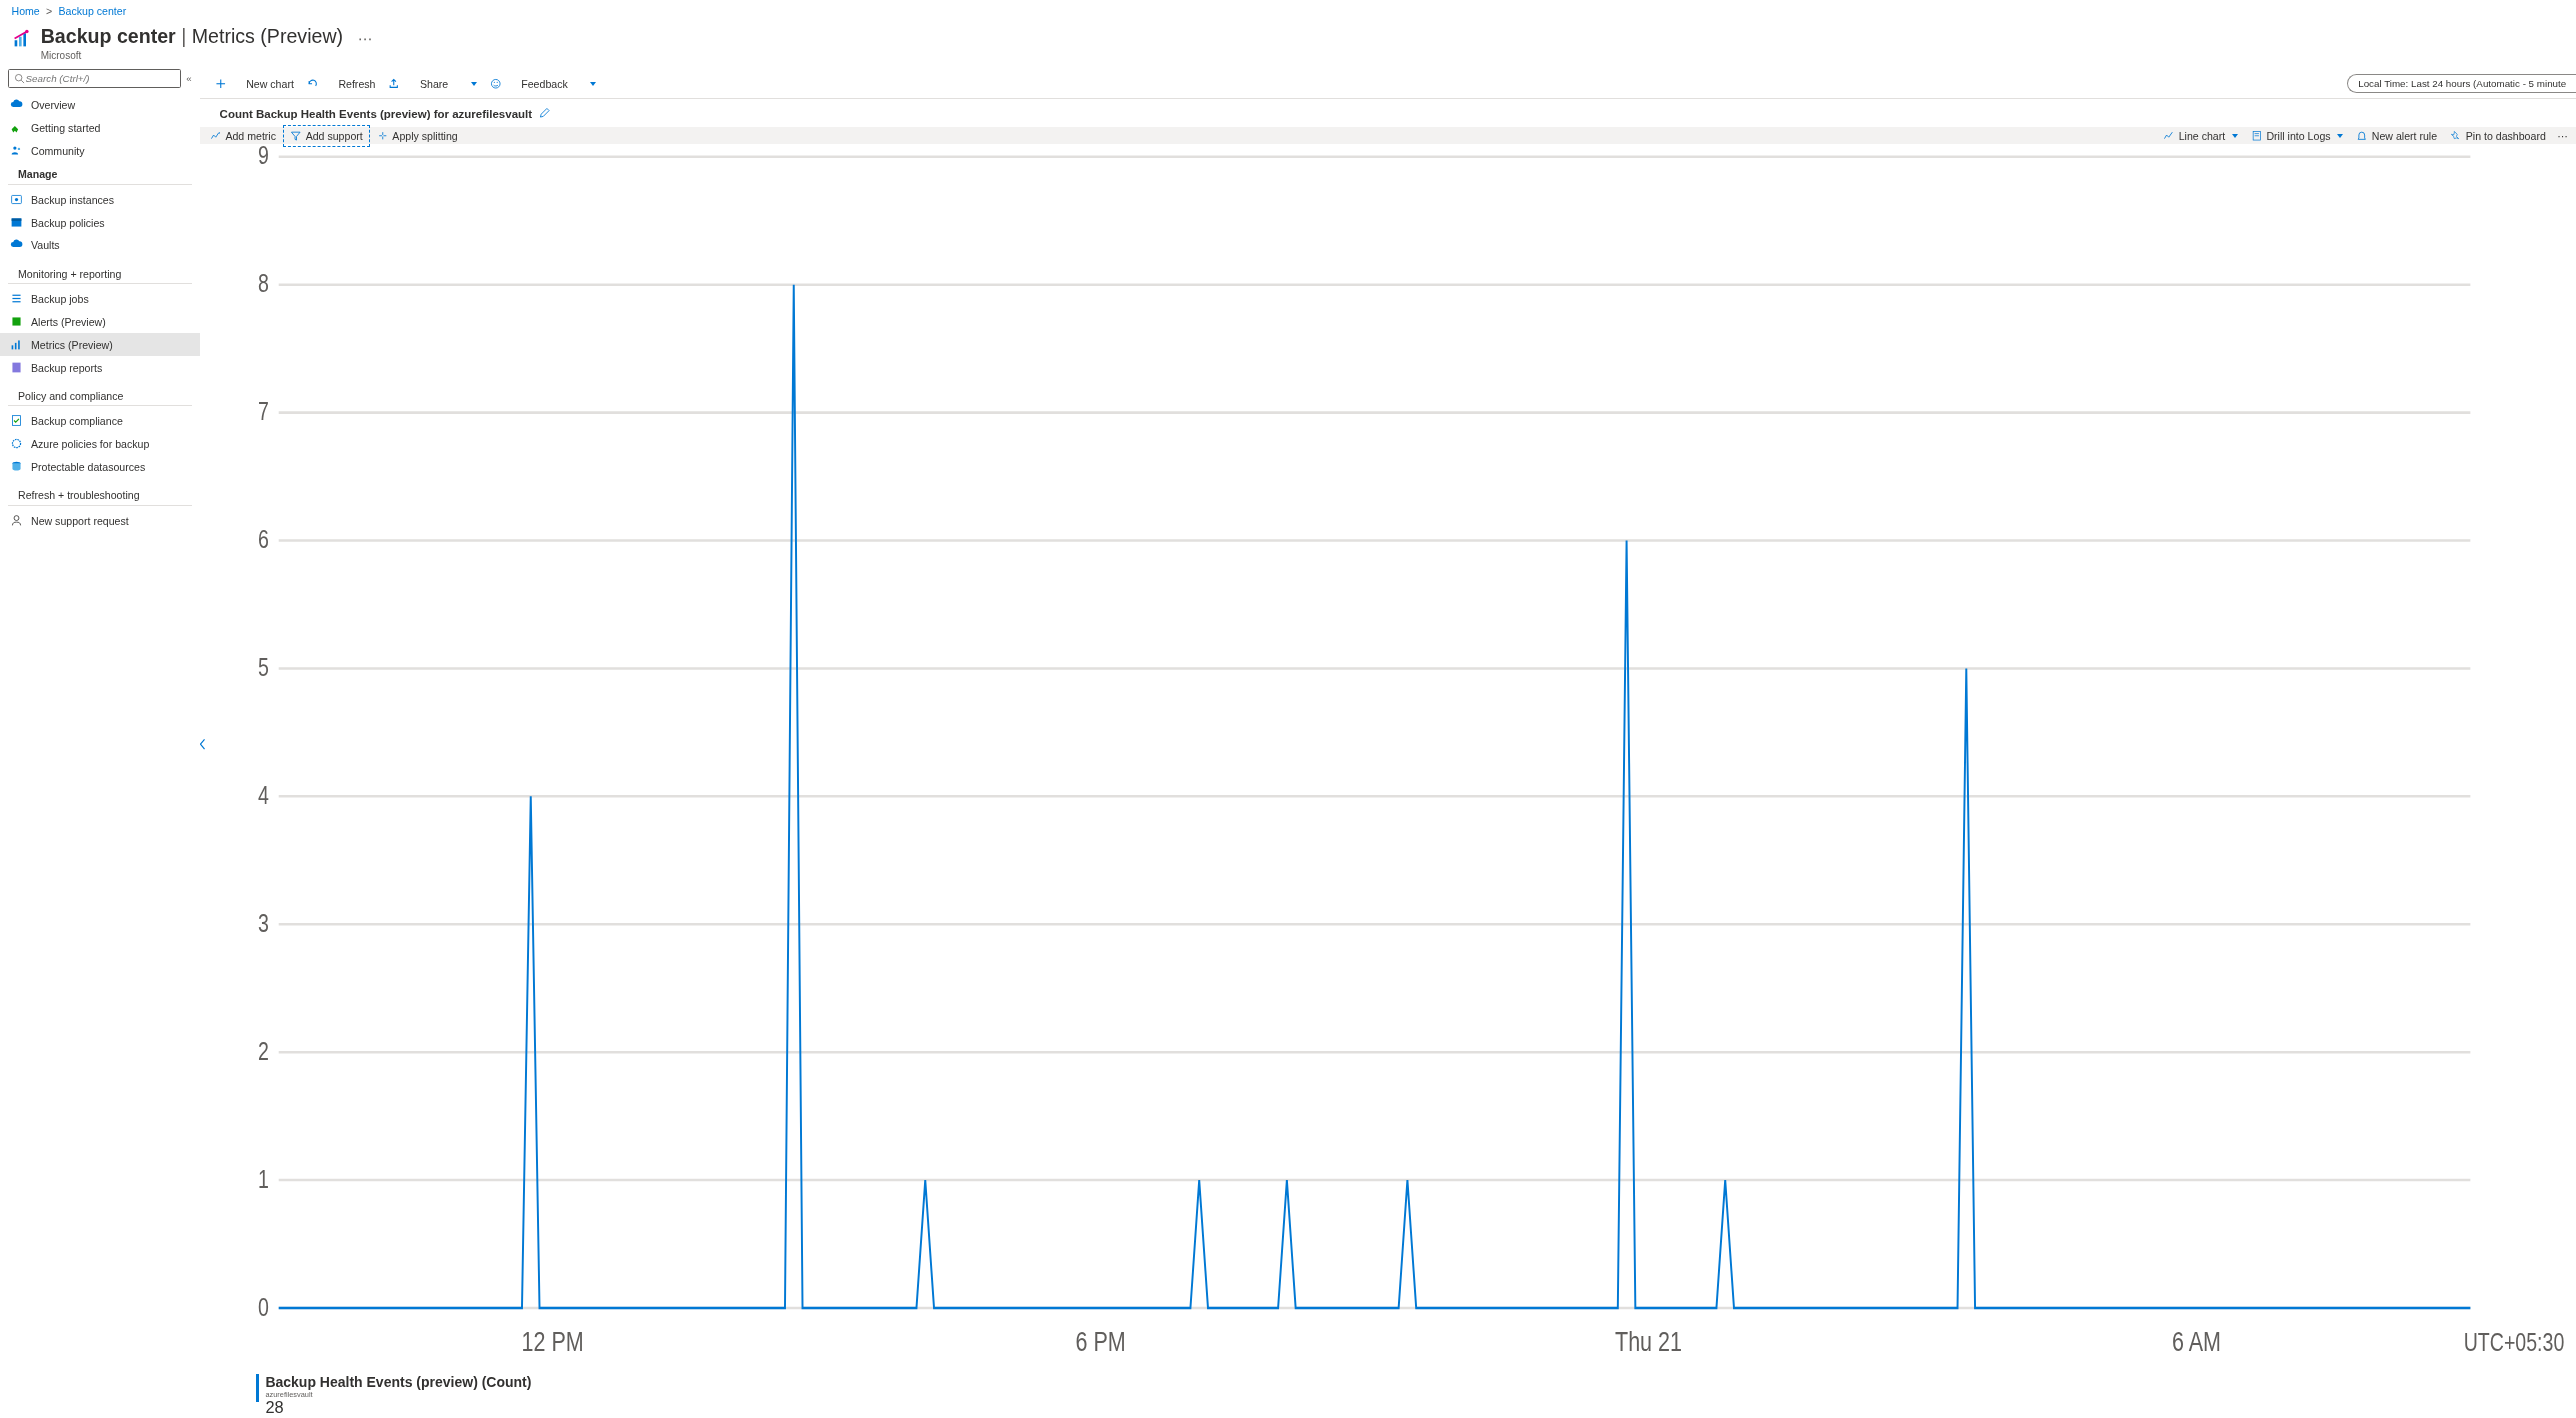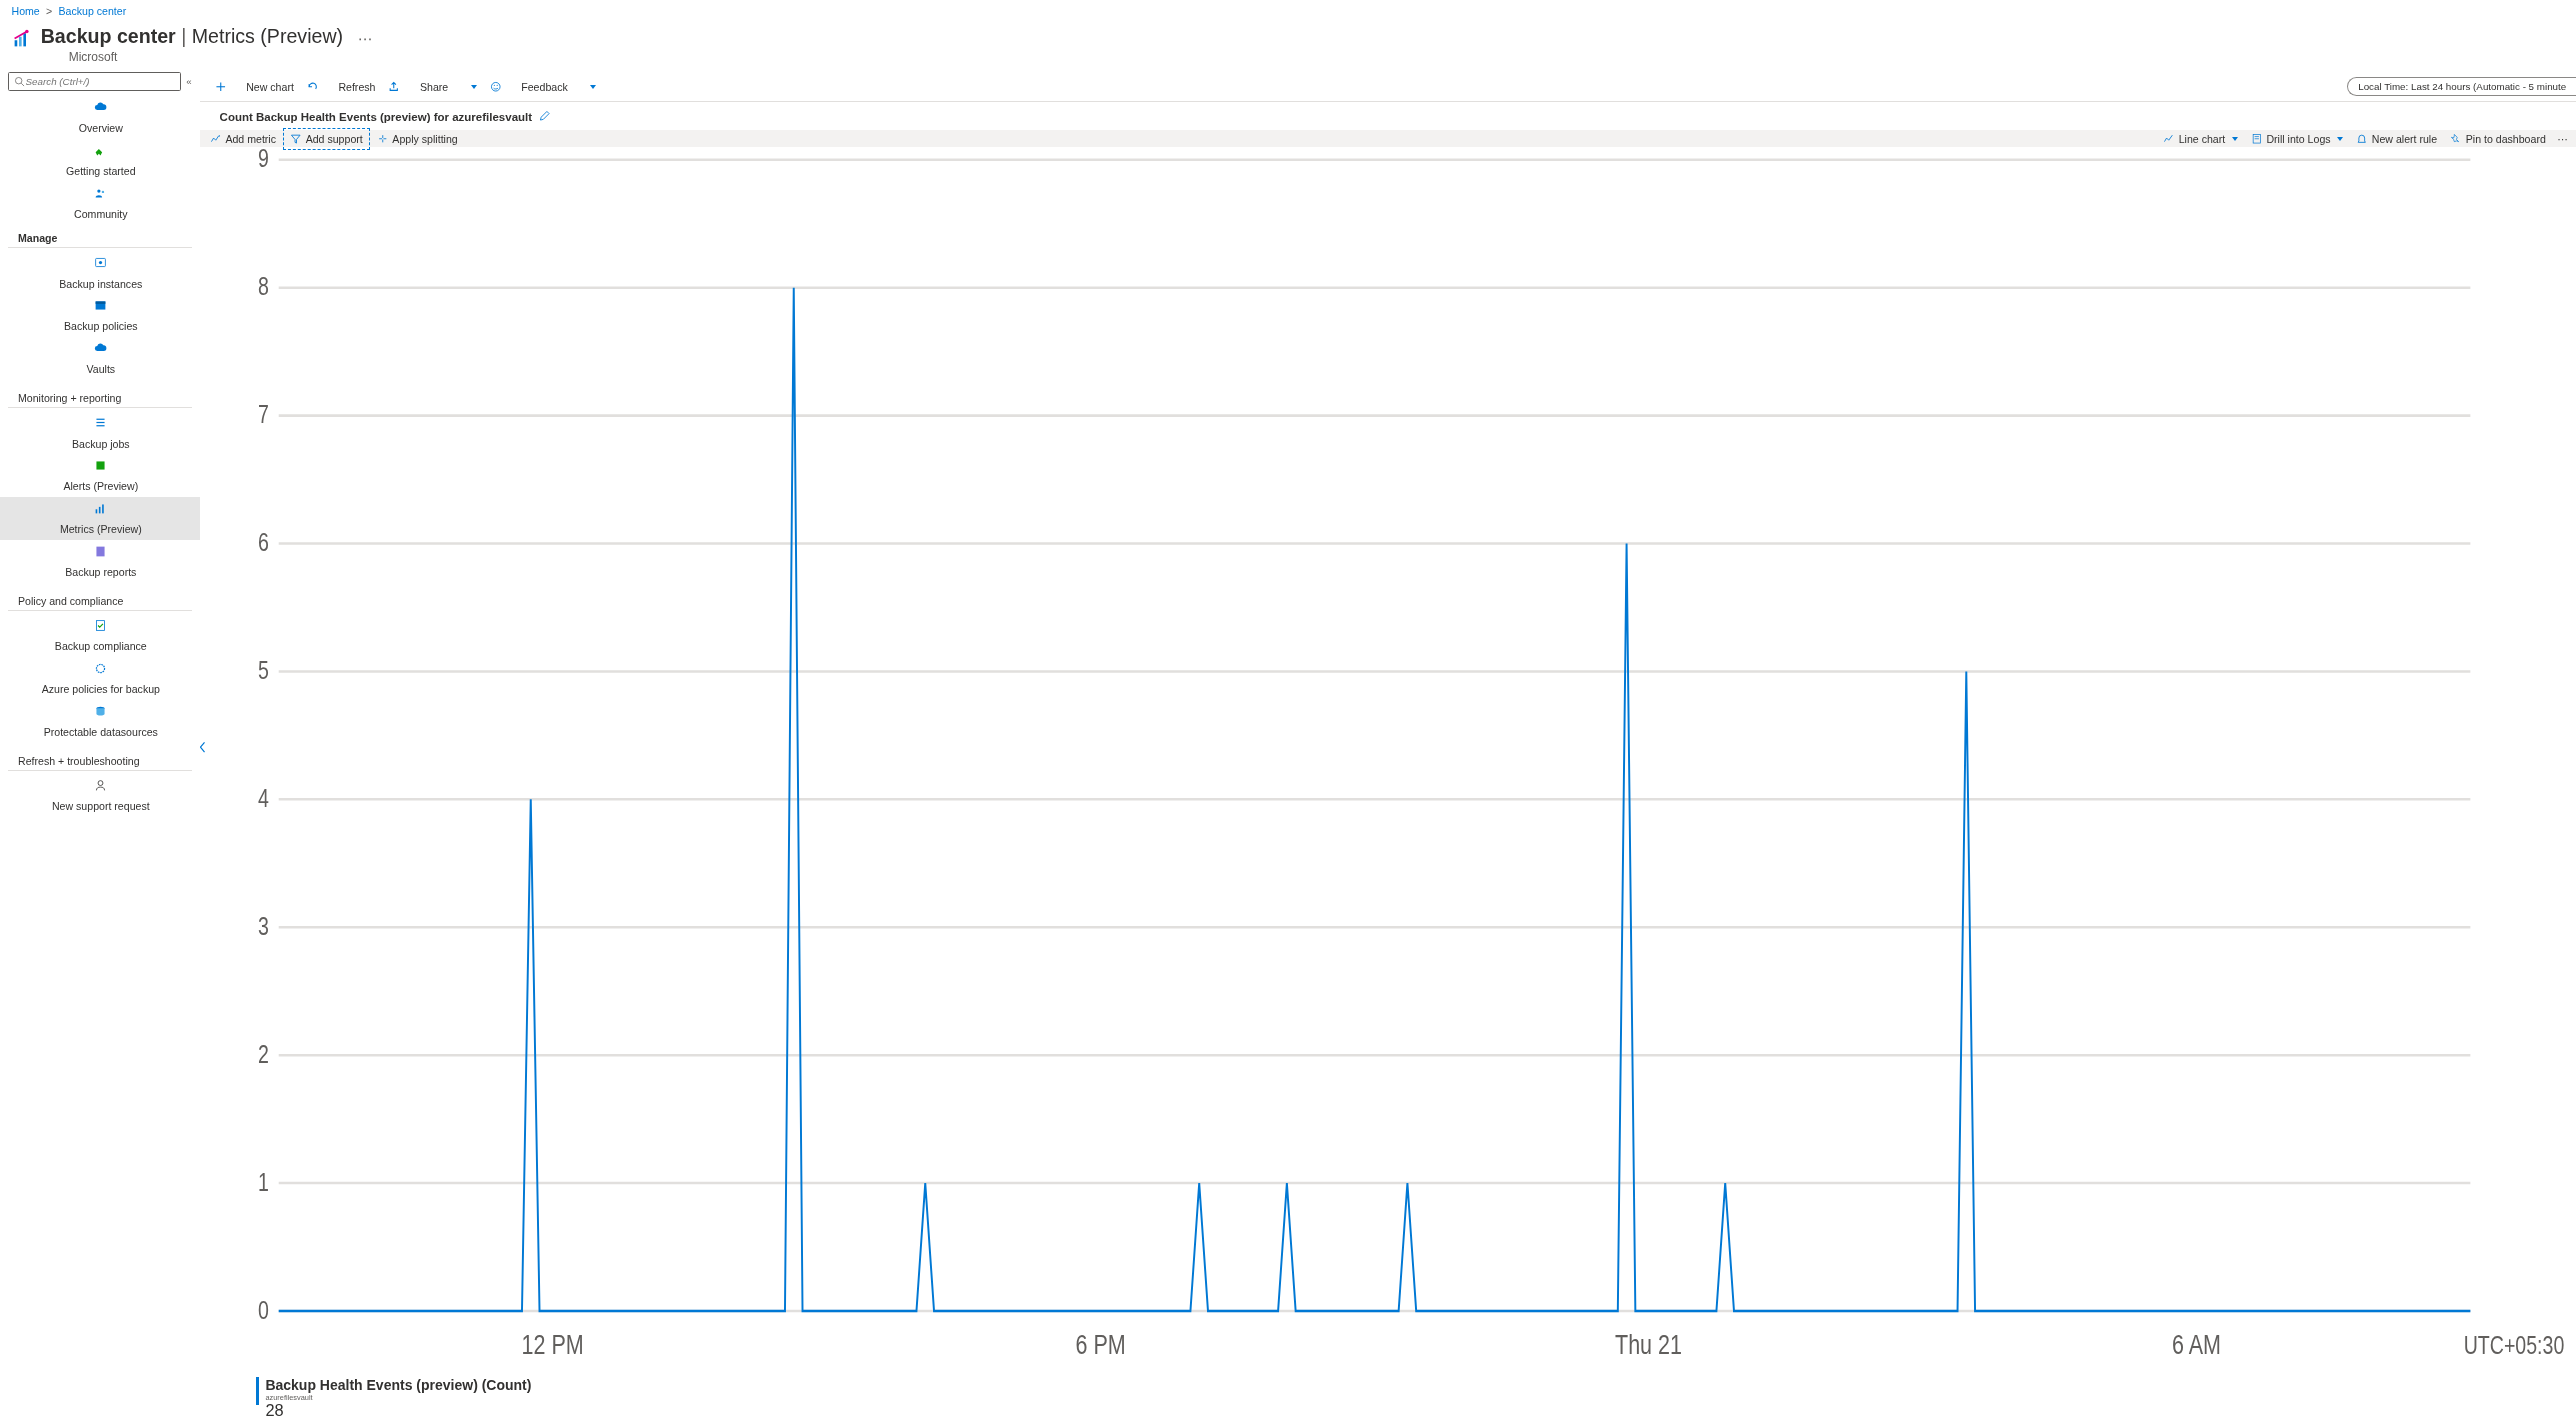--- a/index.html
+++ b/index.html
@@ -9,32 +9,32 @@
   .breadcrumb { padding: 4.9px 11.5px; font-size: 10.6px; }
   .breadcrumb a { color: #0078d4; text-decoration: none; }
   .breadcrumb .sep { color: #605e5c; margin: 0 3.3px; }
   
   
   .page-header { display: flex; align-items: flex-start; padding: 3.3px 11.5px 8.2px; }
   .page-header .main-icon { width: 21px; height: 21px; margin-right: 8.2px; margin-top: 3.3px; }
   .page-header h1 { font-size: 19.6px; font-weight: 600; color: #323130; }
   .page-header h1 .pipe { font-weight: 300; color: #605e5c; }
   .page-header h1 .section { font-weight: 300; }
-  .page-header .sub { font-size: 12px; color: #605e5c; margin-top: 1.6px; margin-left: 28px; }
+  .page-header .sub { font-size: 10px; color: #605e5c; margin-top: 1.6px; }
   .page-header .ellipsis { margin-left: 14.7px; font-size: 14.7px; color: #605e5c; cursor: pointer; padding-top: 4.9px; }
   
   
   .layout { display: flex; height: calc(100vh - 65px); }
   .sidebar { width: 200px; border-right: none; padding: 0 0 8.2px 0; overflow-y: auto; flex-shrink: 0; }
   .search-wrap { padding: 0 8.2px 4.9px; display: flex; align-items: center; gap: 4.9px; }
   .search-box { display: flex; align-items: center; border: 0.8px solid #605e5c; border-radius: 1.6px; padding: 2.5px 4.9px; flex: 1; height: 19.6px;}
   .search-box input { border: none; outline: none; flex: 1; font-size: 9.8px; font-style: italic; color: #605e5c; background: transparent;}
   .chevrons-icon { cursor: pointer; color: #605e5c; font-size: 9.8px;}
   
-  .nav-item { display: flex; align-items: center; padding: 4.9px 8.2px 4.9px 9.8px; cursor: pointer; font-size: 10.6px; gap: 8.2px; flex-direction: column; }
+  .nav-item { display: flex; align-items: flex-end; padding: 4.9px 8.2px 4.9px 9.8px; cursor: pointer; font-size: 10.6px; gap: 8.2px; }
   .nav-item.selected { background: #e5e5e5; }
   .nav-item .nav-icon { width: 13px; height: 13px; flex-shrink: 0; display:flex; align-items:center; justify-content:center;}
   .nav-group-header { padding: 8.2px 9.8px 3.3px; font-size: 10.6px; font-weight: 400; color: #323130; border-bottom: 0.8px solid #e1dfdd; margin: 3.3px 8.2px 3.3px 8.2px; }
   .nav-group-header.first { font-weight:600; padding-top:3.3px;}
   
   .main { flex: 1; display: flex; flex-direction: column; overflow: hidden; position: relative; }
   
   
   .toolbar-top { display: flex; align-items: center; padding: 4.9px 0 4.9px 8.2px; border-bottom: 0.8px solid #e1dfdd; }
   .toolbar-top .btn { display: flex; align-items: center; gap: 20px; padding: 3.3px 6.5px; cursor: pointer; color: #323130; font-size: 10.6px; justify-content: space-between; }

